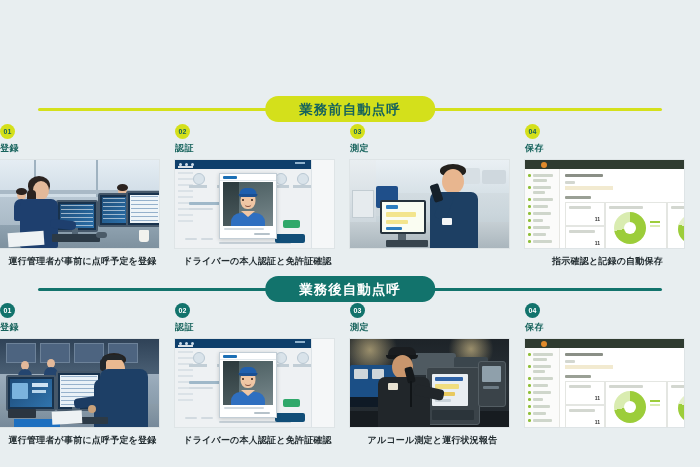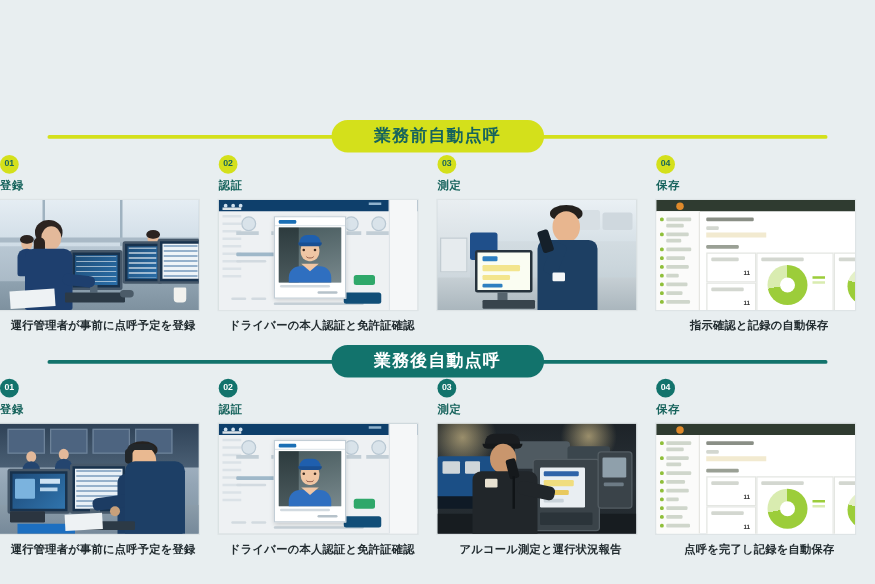--- a/index.html
+++ b/index.html
@@ -597,17 +597,16 @@
           </div>
           <div class="card" style="left:142px;top:42px;width:30px;height:46px;">
             <div class="ttl" style="left:3px;top:3px;width:22px;"></div>
             <div class="donut" style="left:10px;top:11px;width:30px;height:30px;background:conic-gradient(#9ccd3a 0 80%, #e4f0c8 80% 100%);">
               
             </div>
           </div>
 
         </div>
       </div>
-      <div class="caption">点呼を完了し記録を自動保存</div>
     </div>
   </div>
 
 </div>
 
 </body></html>

